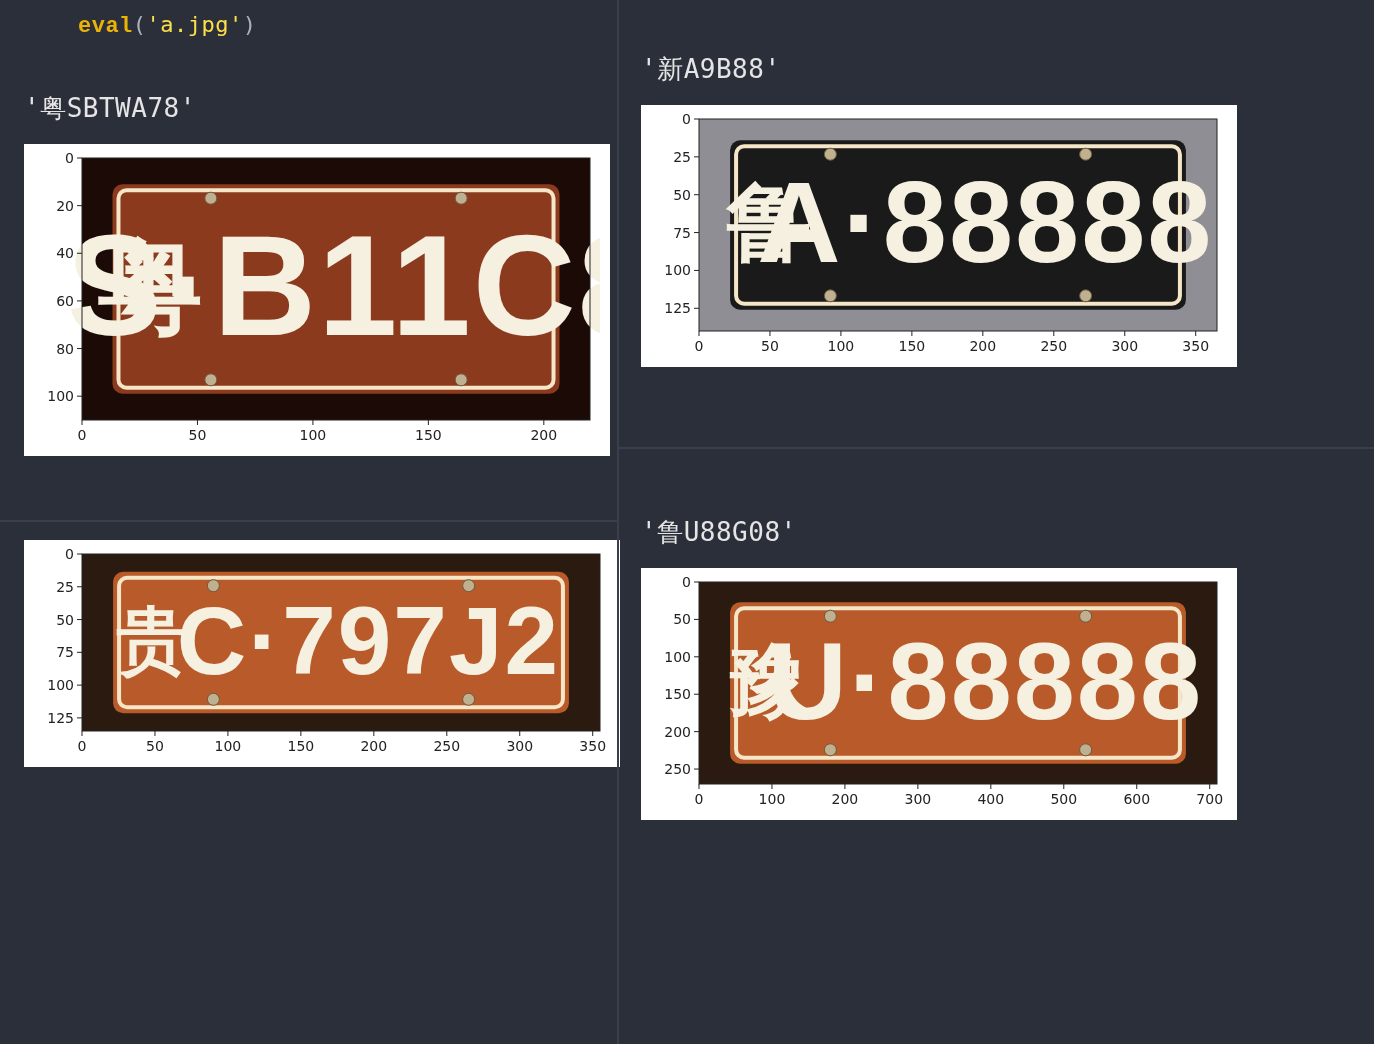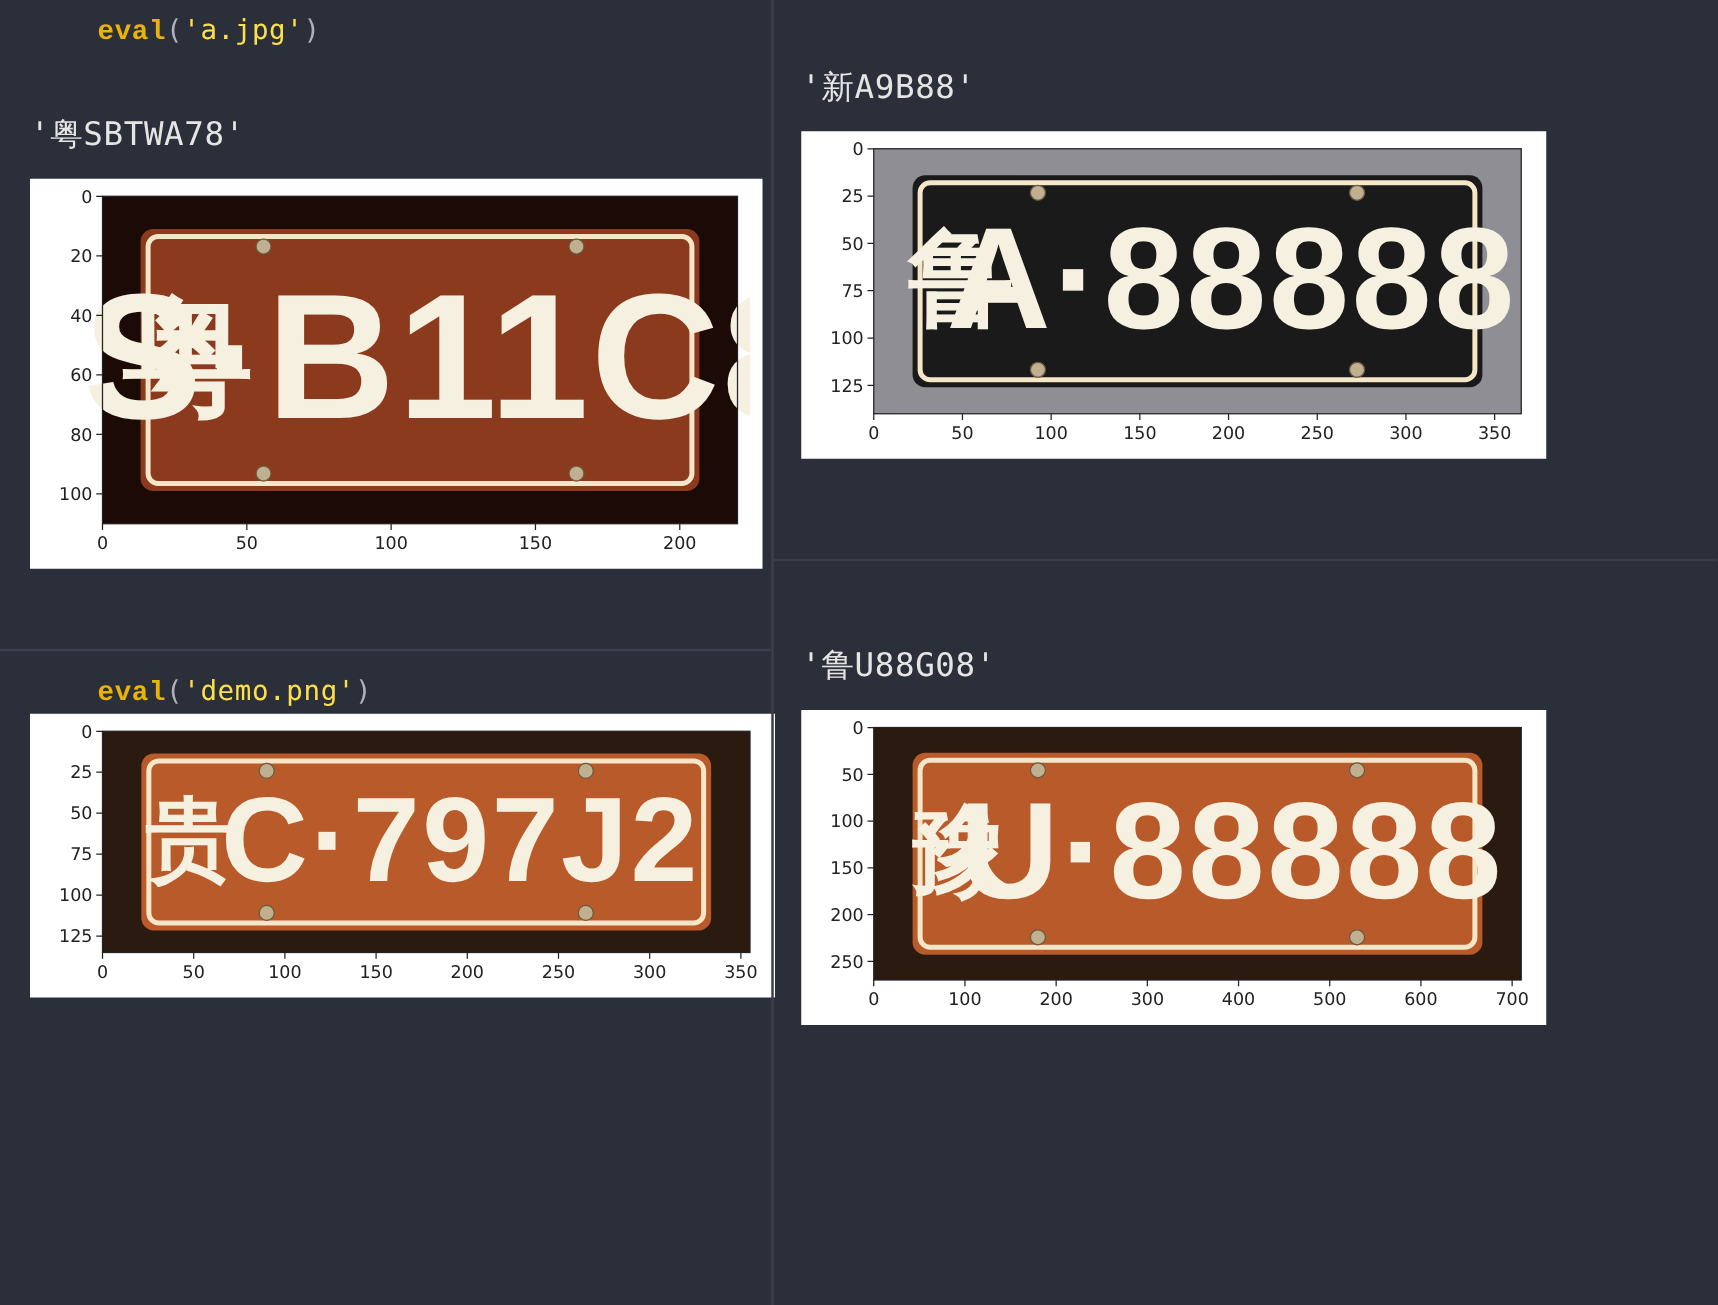--- a/index.html
+++ b/index.html
@@ -135,23 +135,20 @@
             <text x="398.3636363636363" y="290" text-anchor="middle" class="tick-text">150</text>
             <line x1="513.8181818181818" y1="270" x2="513.8181818181818" y2="275" class="axis-line"></line>
             <text x="513.8181818181818" y="290" text-anchor="middle" class="tick-text">200</text>
           </svg>
       </div>
     </div>
 
     <div class="cell-divider-h" style="margin-top:40px;"></div>
 
     <div class="cell">
-      <div class="code-line">
-        <span class="kw">eval</span><span class="paren">(</span><span class="str">'demo.png'</span><span class="paren">)</span>
-      </div>
       <div class="plot-wrap">
         <svg id="svg-bl" class="plot-svg" width="580" height="215" viewBox="0 0 580 215">
             <g>
               <rect x="52" y="8" width="518" height="177" fill="#2a1a10"></rect>
               <rect x="83.08" y="25.7" width="455.84000000000003" height="141.6" rx="10" class="plate-bg-orange"></rect>
               <rect x="89.08" y="31.7" width="443.84000000000003" height="129.6" rx="8" class="plate-frame"></rect>
               <circle cx="183.3648" cy="39.7" r="6" class="screw"></circle>
               <circle cx="438.6352" cy="39.7" r="6" class="screw"></circle>
               <circle cx="183.3648" cy="153.29999999999998" r="6" class="screw"></circle>
               <circle cx="438.6352" cy="153.29999999999998" r="6" class="screw"></circle>

